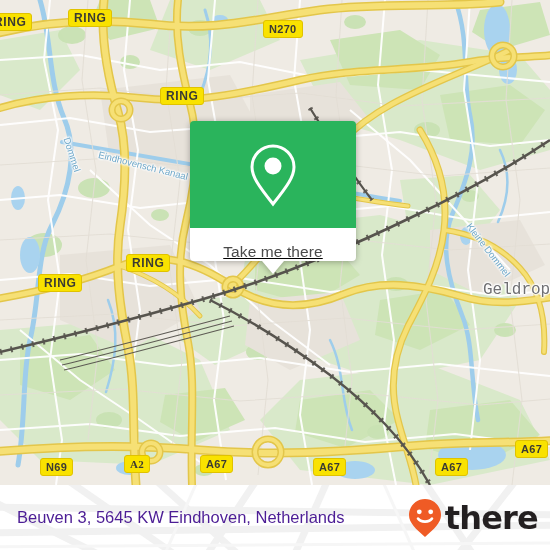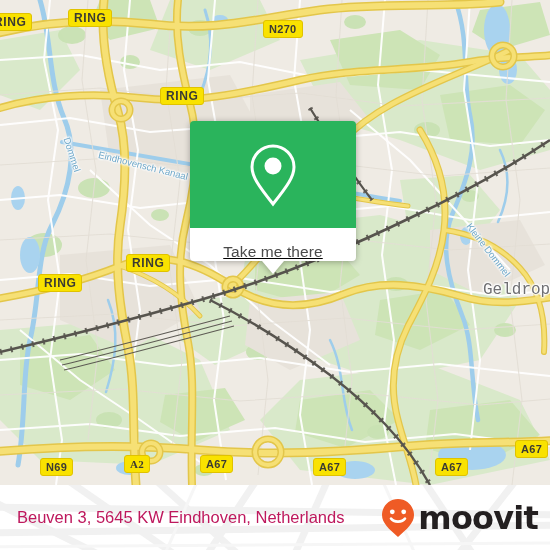--- a/index.html
+++ b/index.html
@@ -164,21 +164,21 @@
     height: 65px;
     opacity: 1;
   }
   #footer-address {
     position: absolute;
     left: 17px;
     top: 0;
     height: 65px;
     display: flex;
     align-items: center;
-    color: #be185d;
+    color: #4c1d95;
     font-family: "Liberation Sans", sans-serif;
     font-size: 16.5px;
     white-space: nowrap;
     z-index: 2;
   }
   #footer-logo {
     position: absolute;
     right: 12px;
     top: 0;
     height: 65px;
@@ -442,18 +442,18 @@
 
     <div id="footer-address">Beuven 3, 5645 KW Eindhoven, Netherlands</div>
 
     <div id="footer-logo">
       <svg width="34" height="40" viewBox="0 0 34 40">
         <path d="M17 1 C8.2 1 1 8.2 1 17 C1 25 8 31 17 39 C26 31 33 25 33 17 C33 8.2 25.8 1 17 1 Z" fill="#ef5b25"></path>
         <circle cx="11.3" cy="13.8" r="2.4" fill="#ffffff"></circle>
         <circle cx="22.7" cy="13.8" r="2.4" fill="#ffffff"></circle>
         <path d="M10 20.5 C12.6 24.6 21.4 24.6 24 20.5" fill="none" stroke="#ffffff" stroke-width="2.6" stroke-linecap="round"></path>
       </svg>
-      <span id="moovit-wordmark">moovit</span>
+      <span id="moovit-wordmark">there</span>
     </div>
 
   </div>
 
 </div>
 
 </body></html>

